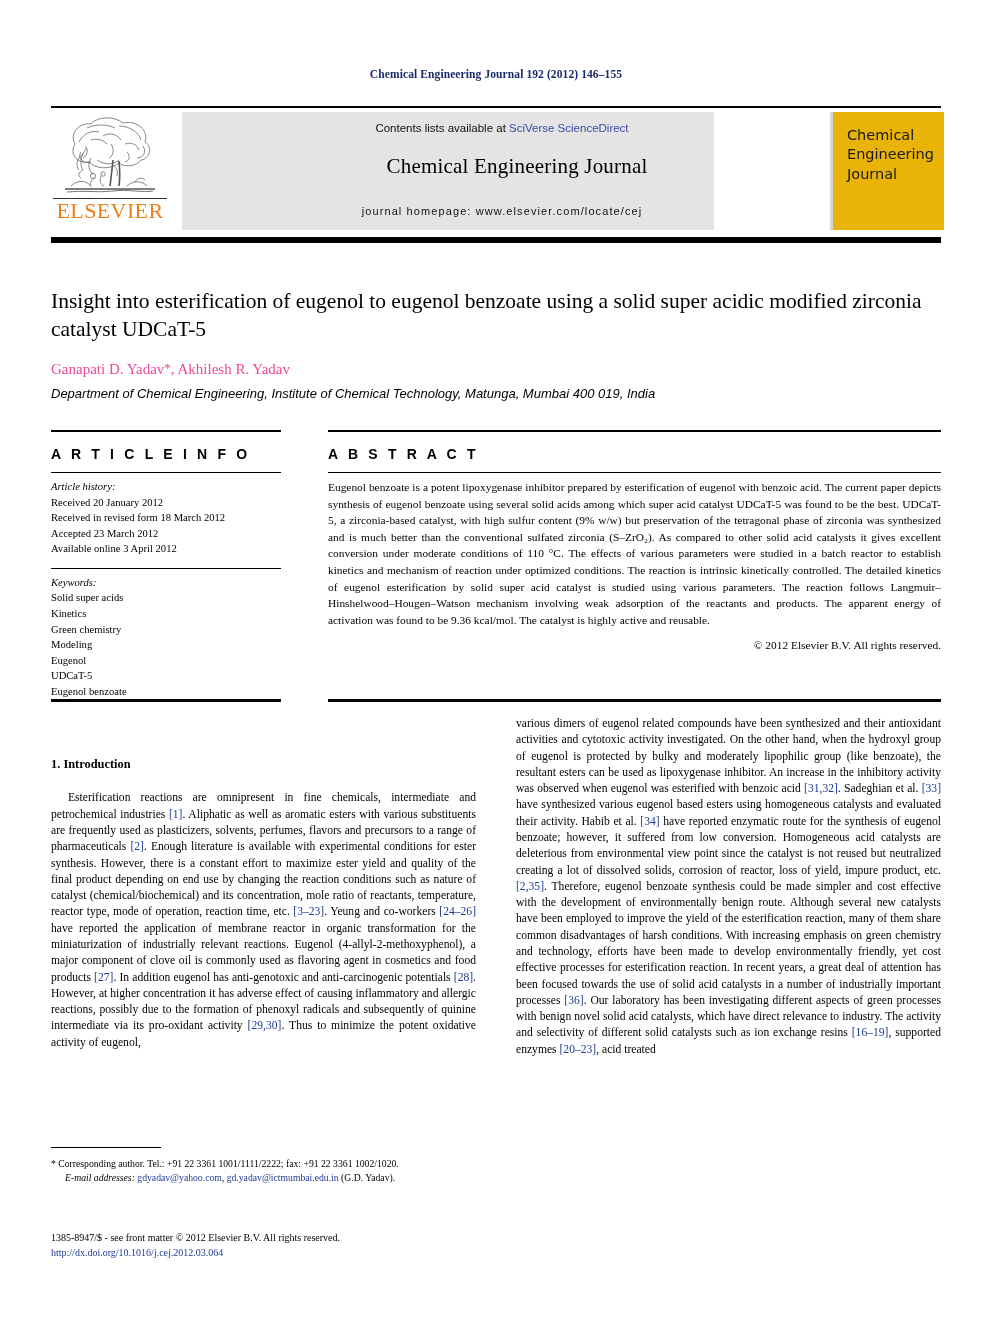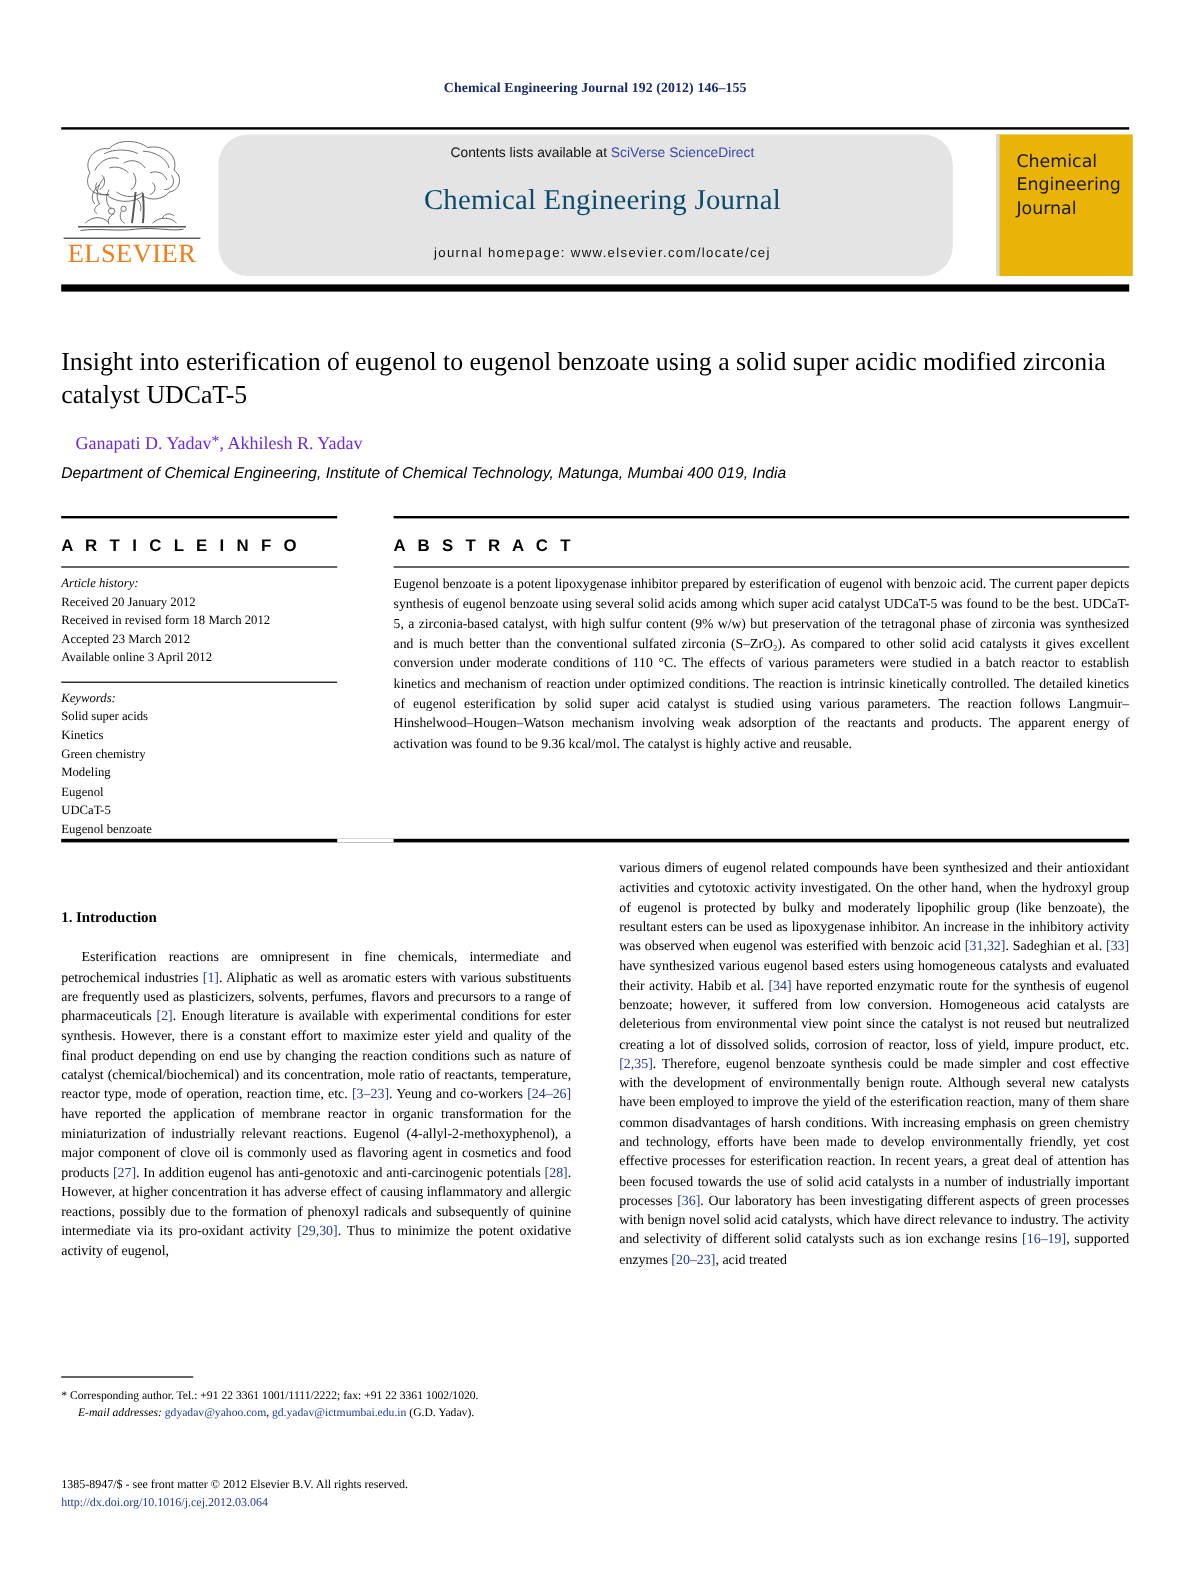--- a/index.html
+++ b/index.html
@@ -76,46 +76,46 @@
   .elsevier-rule {
     position: absolute;
     left: 2px; top: 86px;
     width: 114px; height: 1.4px;
     background: #333;
   }
 
   .center-banner {
     position: absolute;
     left: 131px; top: 2px;
-    width: 612px;
+    width: 532px;
     height: 118px;
     background: #e4e4e4;
-    border-radius: 25px;
   }
   .contents-line {
     position: absolute;
     left: 0; top: 10px;
     width: 640px;
     text-align: center;
     font-family: "Liberation Sans", sans-serif;
     font-size: 11.5px;
     color: #111;
   }
   .contents-line .sd-link {
     color: #3b4ba8;
   }
   .journal-title-big {
     position: absolute;
     left: 0; top: 42px;
     width: 640px;
     text-align: center;
     font-family: "Liberation Serif", serif;
-    font-size: 24px;
-    color: #0c4a6e;
+    font-size: 21px;
+    color: #000000;
     letter-spacing: 0.2px;
+    padding-left: 15px;
   }
   .homepage-line {
     position: absolute;
     left: 0; top: 93px;
     width: 640px;
     text-align: center;
     font-family: "Liberation Sans", sans-serif;
     font-size: 11px;
     color: #111;
     letter-spacing: 1.1px;
@@ -156,22 +156,21 @@
     font-size: 21.5px;
     line-height: 1.32;
     color: #000;
   }
   .authors {
     position: absolute;
     left: 51px; top: 360px;
     width: 880px;
     font-family: "Liberation Serif", serif;
     font-size: 15px;
-    color: #6d28d9;
-    margin-left: 12px;
+    color: #ec4899;
   }
   .authors .star { font-size: 13px; vertical-align: 2px; }
   .affiliation {
     position: absolute;
     left: 51px; top: 386px;
     width: 880px;
     font-family: Liberation Sans, sans-serif;
     font-style: italic;
     font-size: 13px;
     color: #000;
@@ -424,20 +423,21 @@
     <div>Kinetics</div>
     <div>Green chemistry</div>
     <div>Modeling</div>
     <div>Eugenol</div>
     <div>UDCaT-5</div>
     <div>Eugenol benzoate</div>
   </div>
 
   <div class="abstract-col">
     <div>Eugenol benzoate is a potent lipoxygenase inhibitor prepared by esterification of eugenol with benzoic acid. The current paper depicts synthesis of eugenol benzoate using several solid acids among which super acid catalyst UDCaT-5 was found to be the best. UDCaT-5, a zirconia-based catalyst, with high sulfur content (9% w/w) but preservation of the tetragonal phase of zirconia was synthesized and is much better than the conventional sulfated zirconia (S–ZrO₂). As compared to other solid acid catalysts it gives excellent conversion under moderate conditions of 110 °C. The effects of various parameters were studied in a batch reactor to establish kinetics and mechanism of reaction under optimized conditions. The reaction is intrinsic kinetically controlled. The detailed kinetics of eugenol esterification by solid super acid catalyst is studied using various parameters. The reaction follows Langmuir–Hinshelwood–Hougen–Watson mechanism involving weak adsorption of the reactants and products. The apparent energy of activation was found to be 9.36 kcal/mol. The catalyst is highly active and reusable.</div>
+    <div class="copyright">© 2012 Elsevier B.V. All rights reserved.</div>
   </div>
 
   <div class="rule-abs-bottom"></div>
   <div class="rule-abs-bottom-gap"></div>
 
   <div class="col" id="col-left">
     <h2 class="section-title">1. Introduction</h2>
     <p class="body-p">Esterification reactions are omnipresent in fine chemicals, intermediate and petrochemical industries <span class="ref">[1]</span>. Aliphatic as well as aromatic esters with various substituents are frequently used as plasticizers, solvents, perfumes, flavors and precursors to a range of pharmaceuticals <span class="ref">[2]</span>. Enough literature is available with experimental conditions for ester synthesis. However, there is a constant effort to maximize ester yield and quality of the final product depending on end use by changing the reaction conditions such as nature of catalyst (chemical/biochemical) and its concentration, mole ratio of reactants, temperature, reactor type, mode of operation, reaction time, etc. <span class="ref">[3–23]</span>. Yeung and co-workers <span class="ref">[24–26]</span> have reported the application of membrane reactor in organic transformation for the miniaturization of industrially relevant reactions. Eugenol (4-allyl-2-methoxyphenol), a major component of clove oil is commonly used as flavoring agent in cosmetics and food products <span class="ref">[27]</span>. In addition eugenol has anti-genotoxic and anti-carcinogenic potentials <span class="ref">[28]</span>. However, at higher concentration it has adverse effect of causing inflammatory and allergic reactions, possibly due to the formation of phenoxyl radicals and subsequently of quinine intermediate via its pro-oxidant activity <span class="ref">[29,30]</span>. Thus to minimize the potent oxidative activity of eugenol,</p>
   </div>
 

